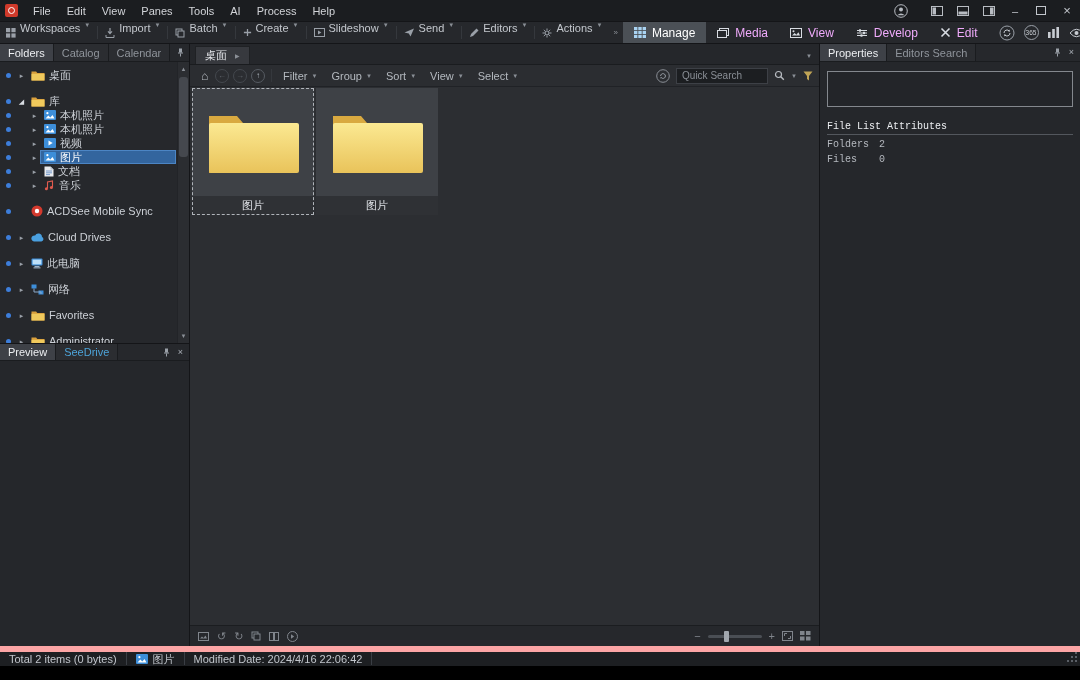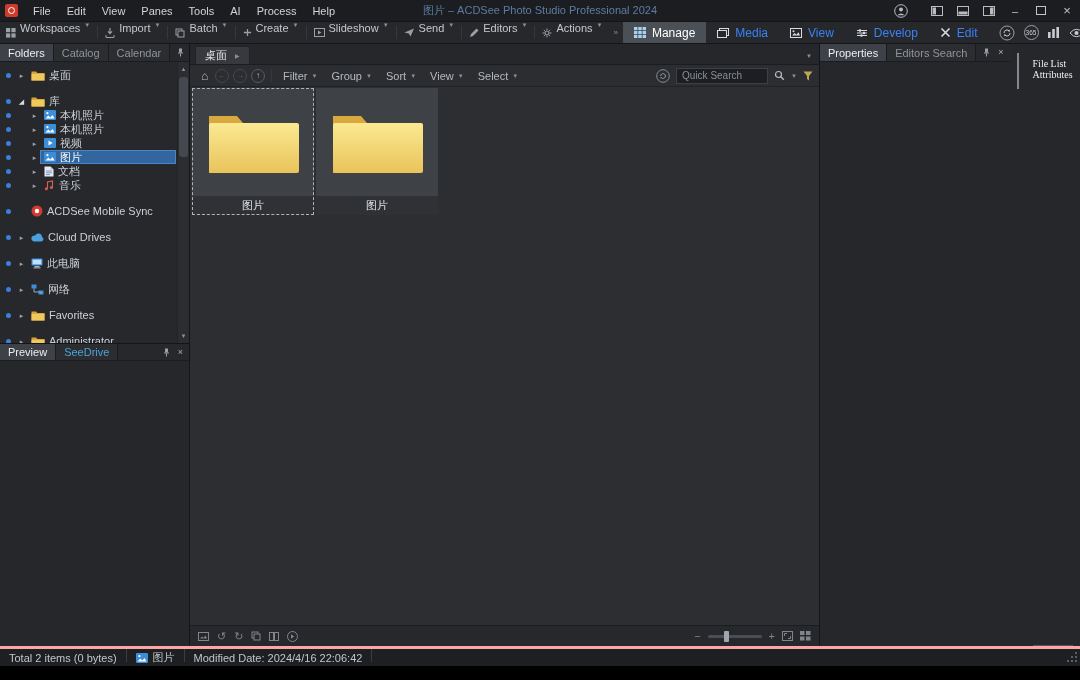--- a/index.html
+++ b/index.html
@@ -16,21 +16,21 @@
 .tb-win{margin-left:auto;display:flex;align-items:center;height:100%;position:relative;z-index:2}
 .wbtn{width:26px;height:100%;display:flex;align-items:center;justify-content:center;color:#c2c6cc;font-size:11px}
 .wbtn.gap{margin-right:10px}
 
 .toolbar{position:absolute;top:22px;left:0;right:0;height:22px;background:#26282c;border-bottom:1px solid #141518;display:flex;align-items:center;z-index:5}
 .tbtn{display:flex;gap:4px;padding:0 6px;height:100%;color:#c4c8ce;cursor:default}
 .caret{font-size:6px;color:#8a8f96}
 .vsep{width:1px;height:13px;background:#35383d;margin:0 1px}
 .overflow-chevron{color:#8a8f96;font-size:8px;padding:0 5px}
 .modes{display:flex;align-items:center;height:100%;margin-left:auto}
-.mode{display:flex;align-items:center;gap:6px;height:100%;padding:0 11px;color:#3b82f6;font-size:12px;cursor:default}
+.mode{display:flex;align-items:center;gap:6px;height:100%;padding:0 11px;color:#f0abfc;font-size:12px;cursor:default}
 .mode.active{background:#4b5056;color:#fff}
 .tb-right{display:flex;align-items:center;gap:9px;padding:0 12px 0 10px;height:100%}
 .circ{width:15px;height:15px;border:1px solid #9aa0a8;border-radius:50%;display:flex;align-items:center;justify-content:center;font-size:6.5px;color:#c8ccd2;flex:0 0 auto}
 
 .panel-tabs{height:18px;display:flex;align-items:stretch;background:#26282c;border-bottom:1px solid #1a1c1f;flex:0 0 auto}
 .ptab{display:flex;align-items:center;padding:0 8px;color:#8f949b;background:#2b2d31;border-right:1px solid #1a1c1f;cursor:default}
 .ptab.active{background:#3e4147;color:#eceef1}
 .ptab.accent{color:#4da3d8}
 .tab-tools{margin-left:auto;display:flex;align-items:center;gap:7px;padding:0 6px}
 .xbtn{color:#aab0b8;font-size:9px;line-height:1}
@@ -67,30 +67,30 @@
 .tile{width:122px;height:127px;display:flex;flex-direction:column;cursor:default}
 .tile .thumb{flex:1;background:#3e4146;display:flex;align-items:center;justify-content:center}
 .tile .name{height:19px;background:#2f3135;display:flex;align-items:center;justify-content:center;color:#e2e5ea}
 .tile.selected{outline:1px dashed #b0b4ba;outline-offset:-1px}
 .file-footer{height:21px;background:#26282c;border-top:1px solid #1b1d20;display:flex;align-items:center;padding:0 8px;gap:8px;color:#80858c;flex:0 0 auto}
 .file-footer .icon,.file-footer .g{color:#80858c}
 .zoom{margin-left:auto;display:flex;align-items:center;gap:7px}
 .slider{width:54px;height:3px;background:#4a4e54;border-radius:2px;position:relative}
 .slider .knob{position:absolute;top:-4px;left:16px;width:5px;height:11px;background:#a2a7ae;border-radius:1px}
 
-.right-panel{position:absolute;top:44px;bottom:20px;right:0;width:260px;background:#25272b;display:flex;flex-direction:row}
+.right-panel{position:absolute;top:44px;bottom:20px;right:0;width:260px;background:#25272b;display:flex;flex-direction:column}
 .prop-box{margin:9px 7px 0;height:36px;background:#232529;border:1px solid #84888e;flex:0 0 auto}
-.mono{font-family:Liberation Serif, serif;font-size:10px}
+.mono{font-family:Liberation Mono, monospace;font-size:10px}
 .attr-head{margin:14px 7px 0;padding-bottom:2px;color:#eceef1;border-bottom:1px solid #53575d}
 .attr-row{display:flex;margin:4px 7px 0;color:#b4b8be}
 .attr-key{width:52px}
 .no-selection{margin-top:auto;height:16px;background:#1d1f22;border-top:1px solid #141518;display:flex;align-items:center;color:#c4c8ce;flex:0 0 auto}
 .no-selection .cell{padding:0 5px;height:100%;display:flex;align-items:center;border-right:1px solid #3a3e44}
 
-.statusbar{position:absolute;left:0;right:0;bottom:0;height:20px;background:#1d1f22;border-top:3px solid #fca5a5;display:flex;align-items:flex-start;color:#c2c6cc}
+.statusbar{position:absolute;left:0;right:0;bottom:0;height:20px;background:#1d1f22;border-top:6px solid #fca5a5;display:flex;align-items:flex-start;color:#c2c6cc}
 .seg{display:flex;align-items:center;gap:5px;padding:0 9px;height:100%}
 .ssep{width:1px;height:13px;background:#3a3e44}
 .grip{position:absolute;right:2px;bottom:3px;line-height:0}
 </style>
 </head>
 <body>
 
 <div class="window">
 
   <div class="titlebar">
@@ -98,21 +98,20 @@
     <div id="menu-items" style="display:flex;height:100%;position:relative;z-index:2">
         <span class="menu-item">File</span>
         <span class="menu-item">Edit</span>
         <span class="menu-item">View</span>
         <span class="menu-item">Panes</span>
         <span class="menu-item">Tools</span>
         <span class="menu-item">AI</span>
         <span class="menu-item">Process</span>
         <span class="menu-item">Help</span>
       </div>
-    <span class="title-text">图片 – ACDSee Photo Studio Professional 2024</span>
     <div class="tb-win">
       <span class="wbtn gap icon">
           <svg width="14" height="14" viewBox="0 0 14 14">
             <circle cx="7" cy="7" r="6.3" fill="none" stroke="#b8bcc2"></circle>
             <circle cx="7" cy="5.4" r="2" fill="#b8bcc2"></circle>
             <path d="M3.2 11.2q3.8-3.6 7.6 0" fill="#b8bcc2"></path>
           </svg>
         </span>
       <span class="wbtn icon">
           <svg width="12" height="10" viewBox="0 0 12 10">

